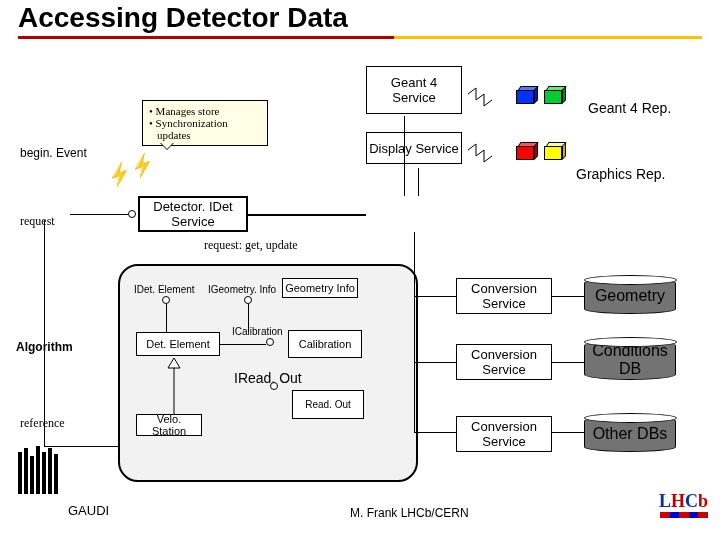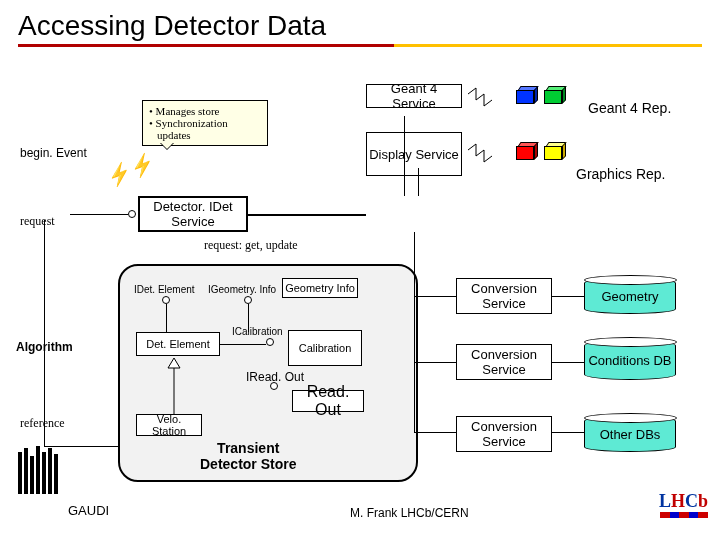--- a/index.html
+++ b/index.html
@@ -1,27 +1,27 @@
 <!DOCTYPE html>
 <html><head>
 <meta charset="utf-8">
 <style>
 *{box-sizing:border-box;margin:0;padding:0}
 body{font-family:Arial,Helvetica,sans-serif;width:720px;height:540px;background:#fff;position:relative;overflow:hidden}
-.title{font-size:28px;font-weight:normal;padding:10px 18px 2px}
+.title{font-size:28px;font-weight:bold;padding:2px 18px 2px}
 .titlebar{height:3px;background:linear-gradient(to right,#b00000 0,#b00000 55%,#ffc000 55%,#ffc000 100%);margin:0 18px 6px}
 .stage{position:absolute;left:0;top:58px;width:720px;height:460px}
 .box{position:absolute;border:1px solid #000;background:#fff;font-size:13px;text-align:center;display:flex;align-items:center;justify-content:center;padding:2px}
 .lbl{position:absolute;font-size:12px}
 .svc{width:96px}
 .callout{position:absolute;border:1px solid #000;background:#ffffe6;font:11px 'Comic Sans MS',cursive;padding:4px 6px}
 .callout:after{content:'';position:absolute;left:18px;bottom:-10px;border:6px solid transparent;border-top-color:#ffffe6}
 .callout:before{content:'';position:absolute;left:17px;bottom:-12px;border:7px solid transparent;border-top-color:#000}
 .tds{position:absolute;border:2px solid #000;border-radius:20px;background:#f2f2f2}
-.cyl{position:absolute;border:1.5px solid #000;border-radius:50%/14%;background:#5eead4;font-size:13px;text-align:center;display:flex;align-items:center;justify-content:center}
+.cyl{position:absolute;border:1.5px solid #000;border-radius:50%/14%;background:#737373;font-size:16px;text-align:center;display:flex;align-items:center;justify-content:center}
 .cyl:before{content:'';position:absolute;left:-1.5px;right:-1.5px;top:-4px;height:8px;border:1.5px solid #000;border-radius:50%;background:#fff}
 .cube3d{position:absolute;width:22px;height:18px}
 .cube3d .f{position:absolute;width:18px;height:14px;border:1px solid #000;left:0;top:4px}
 .cube3d .t{position:absolute;width:18px;height:5px;left:3px;top:0;transform:skewX(-34deg);border:1px solid #000}
 .cube3d .r{position:absolute;width:4px;height:14px;left:18px;top:2px;transform:skewY(-45deg);border:1px solid #000}
 .lolli{position:absolute;width:8px;height:8px;border:1px solid #000;border-radius:50%;background:#fff}
 .line{position:absolute;background:#000}
 .lightning{position:absolute;font-size:20px;transform:rotate(-20deg)}
 .building{position:absolute}
 .gaudi{position:absolute;font-size:13px}
@@ -57,22 +57,22 @@
 
   <div class="box" style="left:138px;top:138px;width:110px;height:36px;border-width:2px;font-weight:normal">Detector. IDet Service</div>
 
   <div class="callout" style="left:142px;top:42px;width:126px">
     <div>• Manages store</div>
     <div>• Synchronization</div>
     <div style="padding-left:8px">updates</div>
   </div>
   <span class="lightning" style="left:106px;top:100px">⚡⚡</span>
 
-  <div class="box svc" style="left:366px;top:26px;height:24px">Geant 4 Service</div>
-  <div class="box svc" style="left:366px;top:74px;height:44px">Display Service</div>
+  <div class="box svc" style="left:366px;top:8px;height:48px">Geant 4 Service</div>
+  <div class="box svc" style="left:366px;top:74px;height:32px">Display Service</div>
 
   <div class="lbl" style="left:588px;top:42px;font-size:14px">Geant 4 Rep.</div>
   <div class="lbl" style="left:576px;top:108px;font-size:14px">Graphics Rep.</div>
 
   <div class="cube3d" style="left:516px;top:28px">
       <div class="t" style="background:#5577ff"></div>
       <div class="r" style="background:#0022aa"></div>
       <div class="f" style="background:#0033ff"></div>
     </div>
   <div class="cube3d" style="left:544px;top:28px">
@@ -109,41 +109,37 @@
   <div class="tds" style="left:118px;top:206px;width:300px;height:218px">
     <div class="box" style="left:162px;top:12px;width:76px;height:20px;font-size:11px">Geometry Info</div>
     <div class="lbl" style="left:14px;top:18px;font-size:10px">IDet. Element</div>
     <div class="lbl" style="left:88px;top:18px;font-size:10px">IGeometry. Info</div>
     <div class="lolli" style="left:42px;top:30px"></div>
     <div class="lolli" style="left:124px;top:30px"></div>
 
     <div class="box" style="left:16px;top:66px;width:84px;height:24px;font-size:11px">Det. Element</div>
     <div class="lbl" style="left:112px;top:60px;font-size:10px">ICalibration</div>
     <div class="lolli" style="left:146px;top:72px"></div>
-    <div class="box" style="left:168px;top:64px;width:74px;height:36px;font-size:11px">Calibration</div>
+    <div class="box" style="left:168px;top:64px;width:74px;height:28px;font-size:11px">Calibration</div>
 
-    <div class="lbl" style="left:126px;top:104px;font-size:12px">IRead. Out</div>
+    <div class="lbl" style="left:114px;top:104px;font-size:14px">IRead. Out</div>
     <div class="lolli" style="left:150px;top:116px"></div>
-    <div class="box" style="left:172px;top:124px;width:72px;height:22px;font-size:16px">Read. Out</div>
+    <div class="box" style="left:172px;top:124px;width:72px;height:29px;font-size:10px">Read. Out</div>
 
     <div class="box" style="left:16px;top:148px;width:66px;height:22px;font-size:11px">Velo. Station</div>
 
     <svg style="position:absolute;left:44px;top:90px" width="20" height="58">
         <line x1="10" y1="12" x2="10" y2="58" stroke="#000"></line>
         <polygon points="4,12 16,12 10,2" fill="#fff" stroke="#000"></polygon>
       </svg>
 
     <div class="line" style="left:100px;top:78px;width:46px;height:1px"></div>
     <div class="line" style="left:46px;top:38px;width:1px;height:28px"></div>
     <div class="line" style="left:128px;top:38px;width:1px;height:28px"></div>
 
-    <div style="position:absolute;left:80px;bottom:8px;text-align:center;font-size:14px;font-weight:bold">
-      <div>Transient</div>
-      <div>Detector Store</div>
-    </div>
   </div>
 
   <div class="line" style="left:248px;top:156px;width:118px;height:2px"></div>
   <div class="lolli" style="left:128px;top:152px"></div>
   <div class="line" style="left:70px;top:156px;width:58px;height:1px"></div>
   <div class="line" style="left:44px;top:162px;width:1px;height:226px"></div>
   <div class="line" style="left:44px;top:388px;width:74px;height:1px"></div>
 
   <div class="line" style="left:404px;top:58px;width:1px;height:80px"></div>
   <div class="line" style="left:418px;top:110px;width:1px;height:28px"></div>

